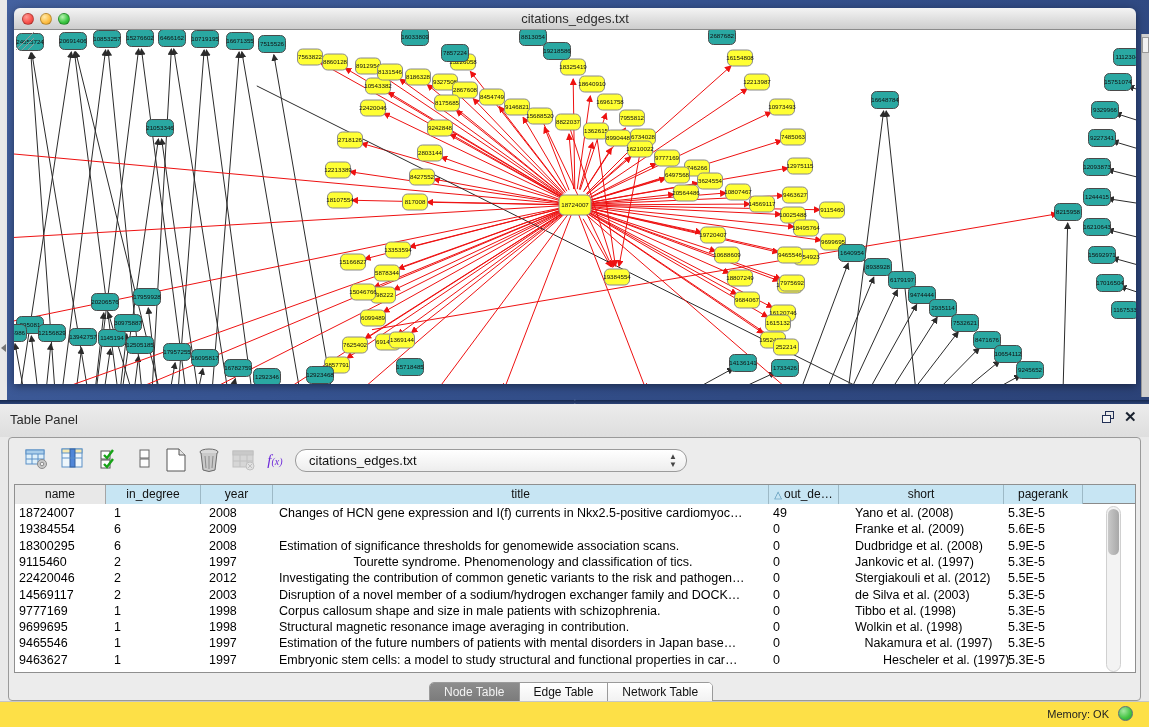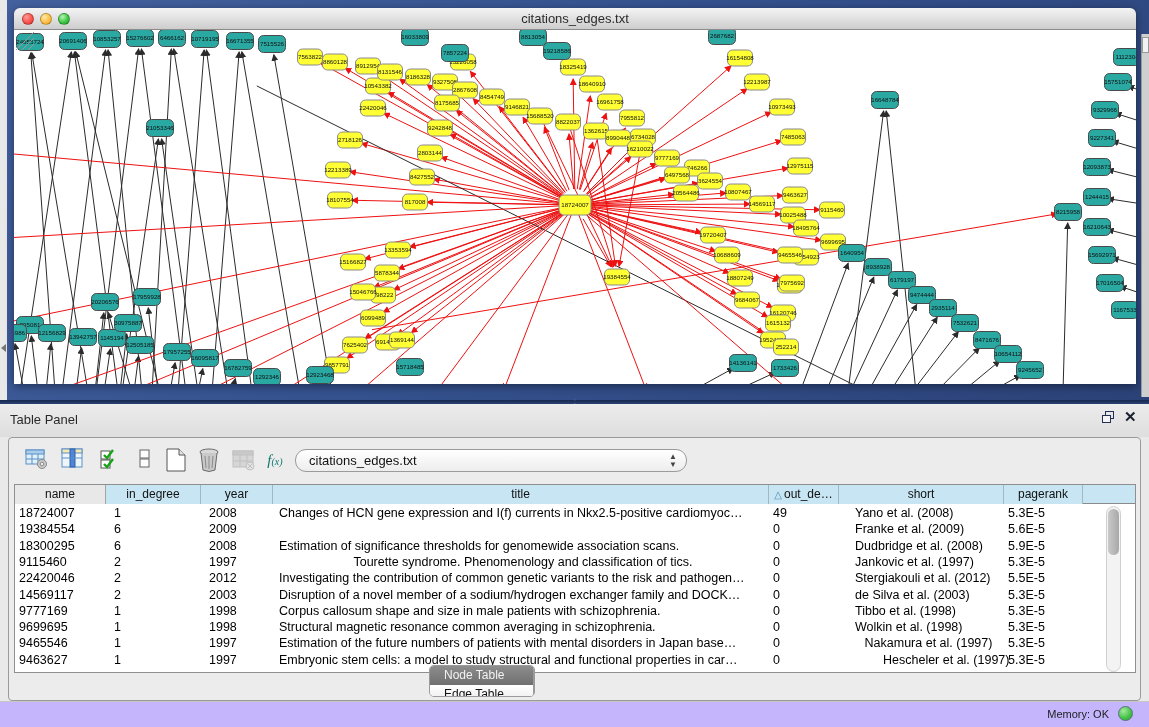--- a/index.html
+++ b/index.html
@@ -72,26 +72,26 @@
     overflow:hidden; white-space:nowrap;
   }
   .th.gray { background:#e8e8e8; border-right:1px solid #a5a5a5;text-align:center; }
   .th .sort { color:#4d8eb0; font-size:10px; margin-right:2px; }
   .tbody { position:absolute; left:0; top:20px; width:100%; }
   .tr { position:absolute; left:0; height:17px; width:100%; cursor:default; }
   .td { position:absolute; top:0; height:17px; font-size:12.5px; color:#000; line-height:16px; white-space:nowrap; overflow:hidden; }
   .vscroll { position:absolute; right:14px; top:21px; width:15px; height:166px; background:#f3f3f3; border:1px solid #d0d0d0; border-radius:8px; }
   .vthumb { position:absolute; left:1px; top:2px; width:11px; height:46px; border-radius:6px; background:linear-gradient(90deg,#c9c9c9,#a8a8a8); cursor:pointer; }
   
-  .segs { position:absolute; left:420px; top:227px; height:32px; display:flex; border:1px solid #9a9a9a; border-radius:5px; overflow:hidden; background:#fff;flex-direction:column; }
+  .segs { position:absolute; left:420px; top:244px; height:32px; display:flex; border:1px solid #9a9a9a; border-radius:5px; overflow:hidden; background:#fff; }
   .seg { font-size:12px; padding:0 14px; line-height:19px; color:#111; background:linear-gradient(#ffffff,#e9e9e9); border-right:1px solid #9a9a9a; cursor:pointer; }
   .seg:last-child { border-right:none; }
   .seg.active { background:linear-gradient(#8d8d8d,#6f6f6f); color:#f3f3f3; }
   
-  .footer { position:absolute; left:0; top:701px; width:1149px; height:26px; background:#c4b5fd; border-top:1px solid #c6c6c6; }
+  .footer { position:absolute; left:0; top:701px; width:1149px; height:26px; background:#fde047; border-top:1px solid #c6c6c6; }
   .mem-label { position:absolute; right:40px; top:6px; font-size:11px; color:#222; }
   .mem-dot { position:absolute; right:16px; top:4px; width:15px; height:15px; border-radius:50%;
     background:radial-gradient(circle at 35% 30%, #a5e8a0, #41c341 60%, #2f9c31); border:1px solid #57707f; cursor:pointer; }
 </style>
 </head>
 <body>
 
 <div class="net-bg"></div>
 <div class="left-strip">
   <div class="left-collapse"></div>
@@ -828,21 +828,21 @@
       <svg width="26" height="26" opacity="0.45">
           <rect x="2" y="4" width="20" height="16" fill="#bdbdbd" stroke="#8d8d8d"></rect>
           <rect x="2" y="4" width="20" height="4" fill="#9f9f9f" stroke="#8d8d8d"></rect>
           <line x1="9" y1="8" x2="9" y2="20" stroke="#8d8d8d"></line>
           <line x1="16" y1="8" x2="16" y2="20" stroke="#8d8d8d"></line>
           <line x1="2" y1="14" x2="22" y2="14" stroke="#8d8d8d"></line>
           <circle cx="19" cy="19" r="4" fill="#d7d7d7" stroke="#8d8d8d"></circle>
           <path d="M17 17 l4 4 M21 17 l-4 4" stroke="#8d8d8d"></path>
         </svg>
     </button>
-    <button class="tb-btn" style="left:246px; font-family:'Liberation Serif',serif; font-style:italic; font-size:15px; color:#0f766e;">f<span style="font-size:10px">(x)</span></button>
+    <button class="tb-btn" style="left:246px; font-family:'Liberation Serif',serif; font-style:italic; font-size:15px; color:#6d28d9;">f<span style="font-size:10px">(x)</span></button>
     <div class="combo">
       <span>citations_edges.txt</span>
       <span class="arrows">▲<br>▼</span>
     </div>
   </div>
 
   <div class="tablewrap">
     <div class="thead" id="thead">
         <div class="th gray" style="left: 0px; width: 91px;"><span>name</span></div>
         <div class="th" style="left: 91px; width: 95px;"><span>in_degree</span></div>
@@ -912,21 +912,21 @@
           <div class="td" style="left: 194px; width: 62px;">1998</div>
           <div class="td" style="left: 264px; width: 488px;">Corpus callosum shape and size in male patients with schizophrenia.</div>
           <div class="td" style="left: 758px; width: 64px;">0</div>
           <div class="td" style="left: 840px; width: 147px;">Tibbo et al. (1998)</div>
           <div class="td" style="left: 993px; width: 73px;">5.3E-5</div>
         </div>
         <div class="tr" style="top: 114.1px;">
           <div class="td" style="left: 4px; width: 85px;">9699695</div>
           <div class="td" style="left: 99px; width: 85px;">1</div>
           <div class="td" style="left: 194px; width: 62px;">1998</div>
-          <div class="td" style="left: 264px; width: 488px;">Structural magnetic resonance common averaging in schizophrenia.</div>
+          <div class="td" style="left: 264px; width: 488px;">Structural magnetic resonance image averaging in contribution.</div>
           <div class="td" style="left: 758px; width: 64px;">0</div>
           <div class="td" style="left: 840px; width: 147px;">Wolkin et al. (1998)</div>
           <div class="td" style="left: 993px; width: 73px;">5.3E-5</div>
         </div>
         <div class="tr" style="top: 130.4px;">
           <div class="td" style="left: 4px; width: 85px;">9465546</div>
           <div class="td" style="left: 99px; width: 85px;">1</div>
           <div class="td" style="left: 194px; width: 62px;">1997</div>
           <div class="td" style="left: 264px; width: 488px;">Estimation of the future numbers of patients with mental disorders in Japan base…</div>
           <div class="td" style="left: 758px; width: 64px;">0</div>

